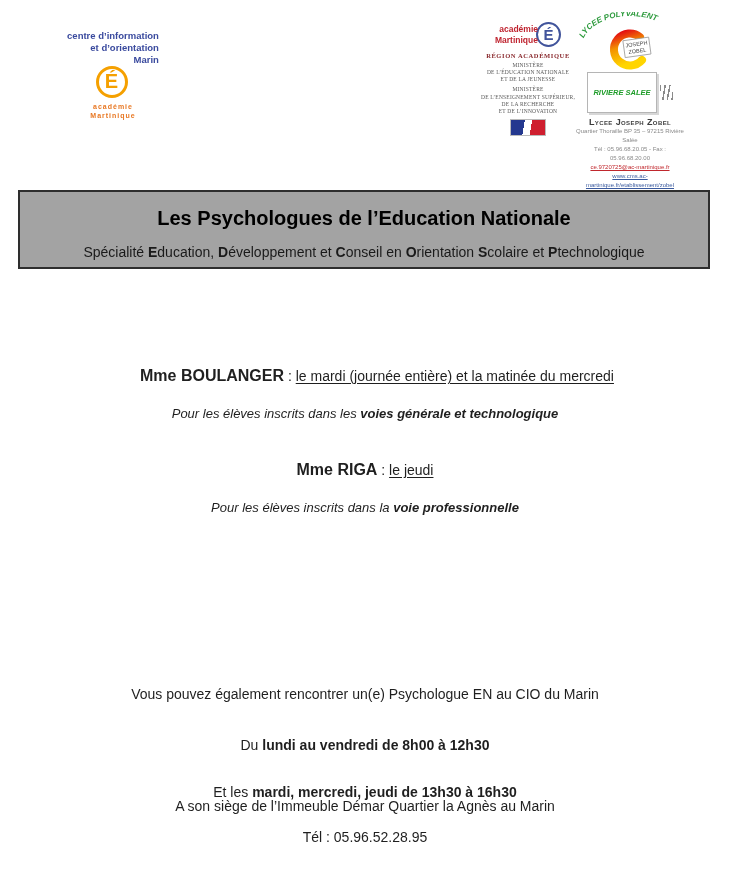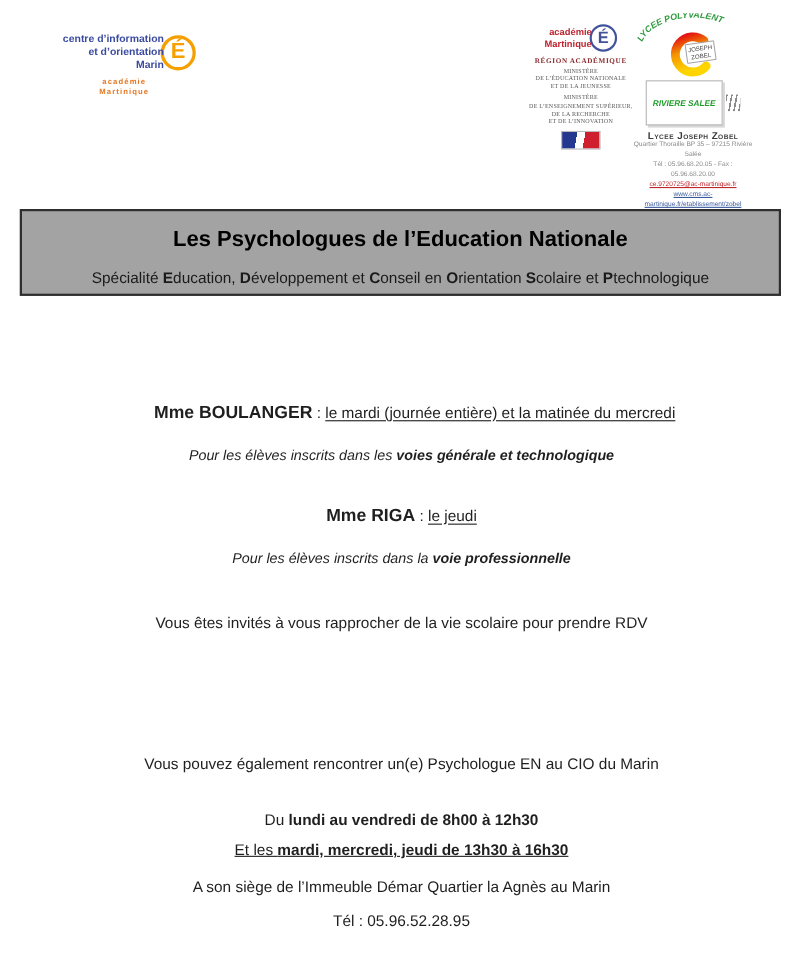--- a/index.html
+++ b/index.html
@@ -1,21 +1,21 @@
 <!DOCTYPE html>
 <html><head>
 <meta charset="utf-8">
 <style>
   html,body{margin:0;padding:0;background:#fff;}
   .page{position:relative;width:730px;height:877px;background:#fff;overflow:hidden;
         font-family:"Liberation Sans",sans-serif;color:#1f1f1f;}
 
   
   .cio-logo{position:absolute;left:48px;top:30px;width:130px;}
-  .cio-row{display:flex;align-items:center;justify-content:flex-end;}
+  .cio-row{display:flex;align-items:center;justify-content:flex-end;flex-direction:column;}
   .cio-text{text-align:right;color:#3a4a9e;font-weight:bold;font-size:9.5px;line-height:1.25;position:relative;z-index:1;}
   .cio-e{flex:0 0 auto;width:26px;height:26px;border:3px solid #f5a000;border-radius:50%;
          display:flex;align-items:center;justify-content:center;color:#f5a000;
          font-size:20px;font-weight:bold;margin-left:-3px;}
   .cio-acad{margin-top:4px;text-align:center;color:#e87722;font-weight:bold;font-size:7px;
             letter-spacing:1px;line-height:1.35;}
 
   .acad-logo{position:absolute;left:478px;top:22px;width:100px;text-align:center;}
   .acad-row{display:flex;align-items:center;justify-content:center;}
   .acad-name{text-align:right;color:#bf2430;font-weight:bold;font-size:8.5px;line-height:1.2;position:relative;z-index:1;}
@@ -50,21 +50,21 @@
   
   .center-line{position:absolute;left:0;right:0;text-align:center;}
   .p1{top:305px;font-size:13px;}
   .p2{top:367px;font-size:14px;margin-left:24px;}
   .p3{top:406px;font-size:13px;font-style:italic;}
   .p4{top:461px;font-size:14px;}
   .p5{top:500px;font-size:13px;font-style:italic;}
   .p6{top:558px;font-size:14px;}
   .p7{top:666px;font-size:14px;margin-top:20px;}
   .p8{top:737px;font-size:14px;}
-  .p9{top:764px;font-size:14px;text-decoration:underline;}
+  .p9{top:784px;font-size:14px;}
   .p10{top:798px;font-size:14px;}
   .p11{top:829px;font-size:14px;}
   .person-name{font-size:16px;font-weight:bold;}
   .schedule{text-decoration:underline;text-underline-offset:2px;}
   .b{font-weight:bold;}
 </style>
 </head>
 <body>
 
 <div class="page">
@@ -141,21 +141,20 @@
 
 
   <div class="center-line p2"><span class="person-name">Mme BOULANGER</span><span> : </span><span class="schedule">le mardi (journée entière) et la matinée du mercredi</span></div>
 
   <div class="center-line p3"><span>Pour les élèves inscrits dans les </span><span class="b">voies générale et technologique</span></div>
 
   <div class="center-line p4"><span class="person-name">Mme RIGA</span><span> : </span><span class="schedule">le jeudi</span></div>
 
   <div class="center-line p5"><span>Pour les élèves inscrits dans la </span><span class="b">voie professionnelle</span></div>
 
-  <div class="center-line p6">Vous êtes invités à vous rapprocher de la vie scolaire pour prendre RDV</div>
 
   <div class="center-line p7">Vous pouvez également rencontrer un(e) Psychologue EN au CIO du Marin</div>
 
   <div class="center-line p8"><span>Du </span><span class="b">lundi au vendredi de 8h00 à 12h30</span></div>
 
   <div class="center-line p9"><span>Et les </span><span class="b">mardi, mercredi, jeudi de 13h30 à 16h30</span></div>
 
   <div class="center-line p10">A son siège de l’Immeuble Démar Quartier la Agnès au Marin</div>
 
   <div class="center-line p11">Tél : 05.96.52.28.95</div>

